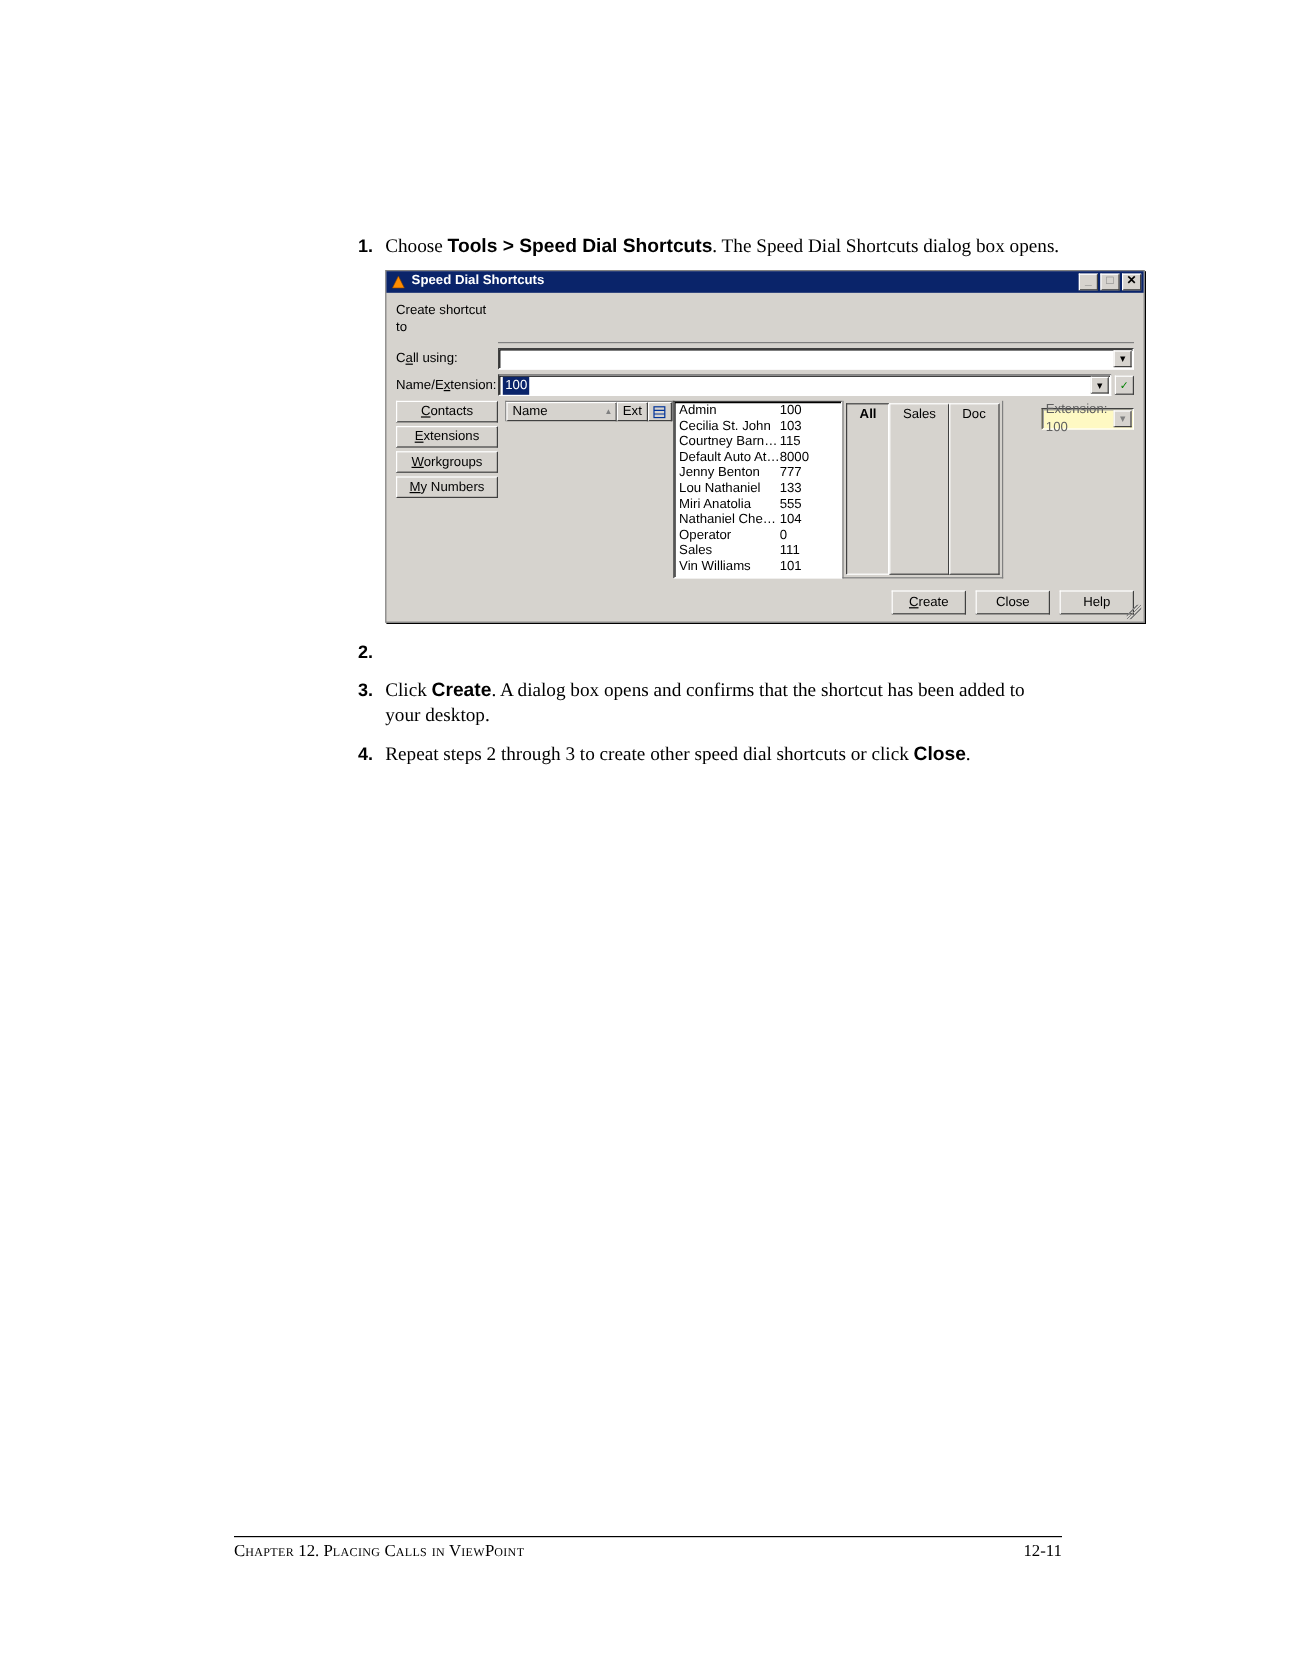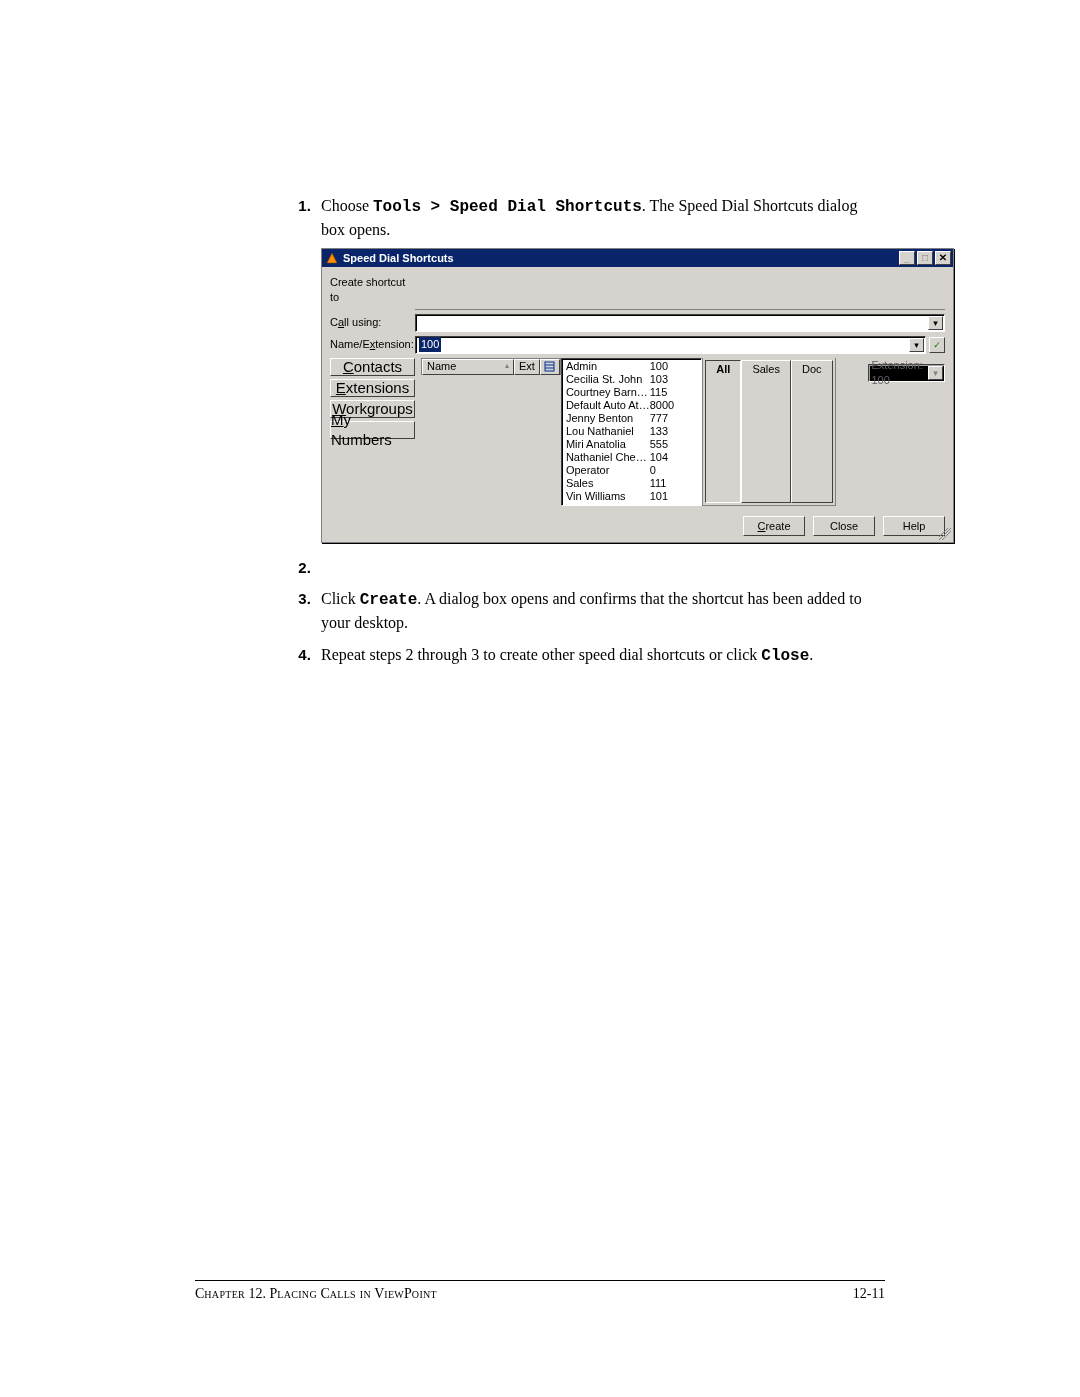--- a/index.html
+++ b/index.html
@@ -32,21 +32,21 @@
   }
   ol.steps > li {
     margin: 0 0 10px 0;
     padding-left: 6px;
   }
   ol.steps > li::marker {
     font-family: Arial, Helvetica, sans-serif;
     font-weight: bold;
     font-size: 15px;
   }
-  .sans { font-family: Liberation Mono, monospace; }
+  .sans { font-family: Liberation Sans, sans-serif; }
   .bold { font-weight: bold; }
   .note-block { margin-top: 10px; }
   .footer {
     position: absolute;
     left: 195px;
     right: 195px;
     bottom: 95px;
     border-top: 1px solid #000;
     padding-top: 5px;
     font-size: 14px;
@@ -123,22 +123,22 @@
     display:inline-flex; align-items:center; justify-content:center;
     font-size:9px; box-sizing:border-box;
   }
   .combo-btn.inside { position:absolute; right:1px; top:1px; height:14px; width:15px; margin:0;}
   .left-btns { width:85px; display:flex; flex-direction:column; gap:3px; }
   .catbtn {
     height:18px;
     background:#d6d3ce;
     border:1px solid #fff;
     border-right-color:#404040; border-bottom-color:#404040;
-    font-size:15px;
-    display:flex; align-items:center; justify-content:center;
+    font-size:11px;
+    display:flex; align-items:flex-end; justify-content:center;
     box-sizing:border-box;
   }
   .list-area { flex:1; margin-left:6px; display:flex; }
   .list-head {
     display:flex; background:#d6d3ce;
     border:1px solid #808080; border-bottom:none;
     height:16px;
   }
   .list-head .h {
     border:1px solid #fff;
@@ -179,21 +179,21 @@
     background:#d6d3ce;
   }
   .tab.active {
     border:1px solid #404040;
     border-right-color:#fff; border-bottom-color:#fff;
     font-weight:bold;
     background:#d6d3ce;
   }
   .ext-fld {
     margin-top:6px;
-    background:#000000;
+    background:#fef9c3;
     border:1px solid #808080;
     border-top-color:#404040; border-left-color:#404040;
     border-right-color:#fff; border-bottom-color:#fff;
     box-shadow: inset 1px 1px 0 #a0a0a0;
     height:18px; box-sizing:border-box;
     padding:1px 3px; font-size:11px; color:#606060;
     display:flex; align-items:center; position:relative;margin-left:32px;
   }
   .dlg-btns { display:flex; justify-content:flex-end; gap:8px; margin-top:10px; }
   .dlgbtn {

